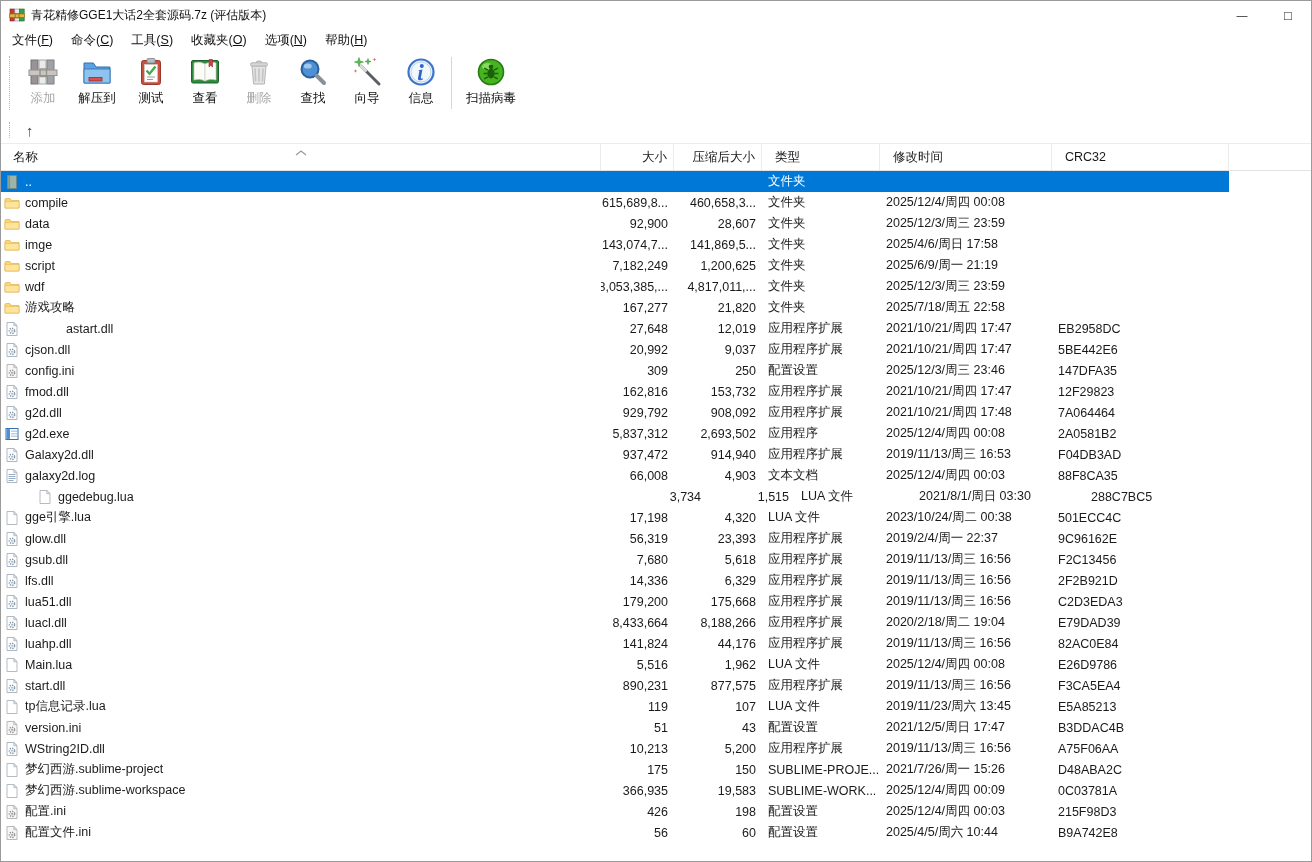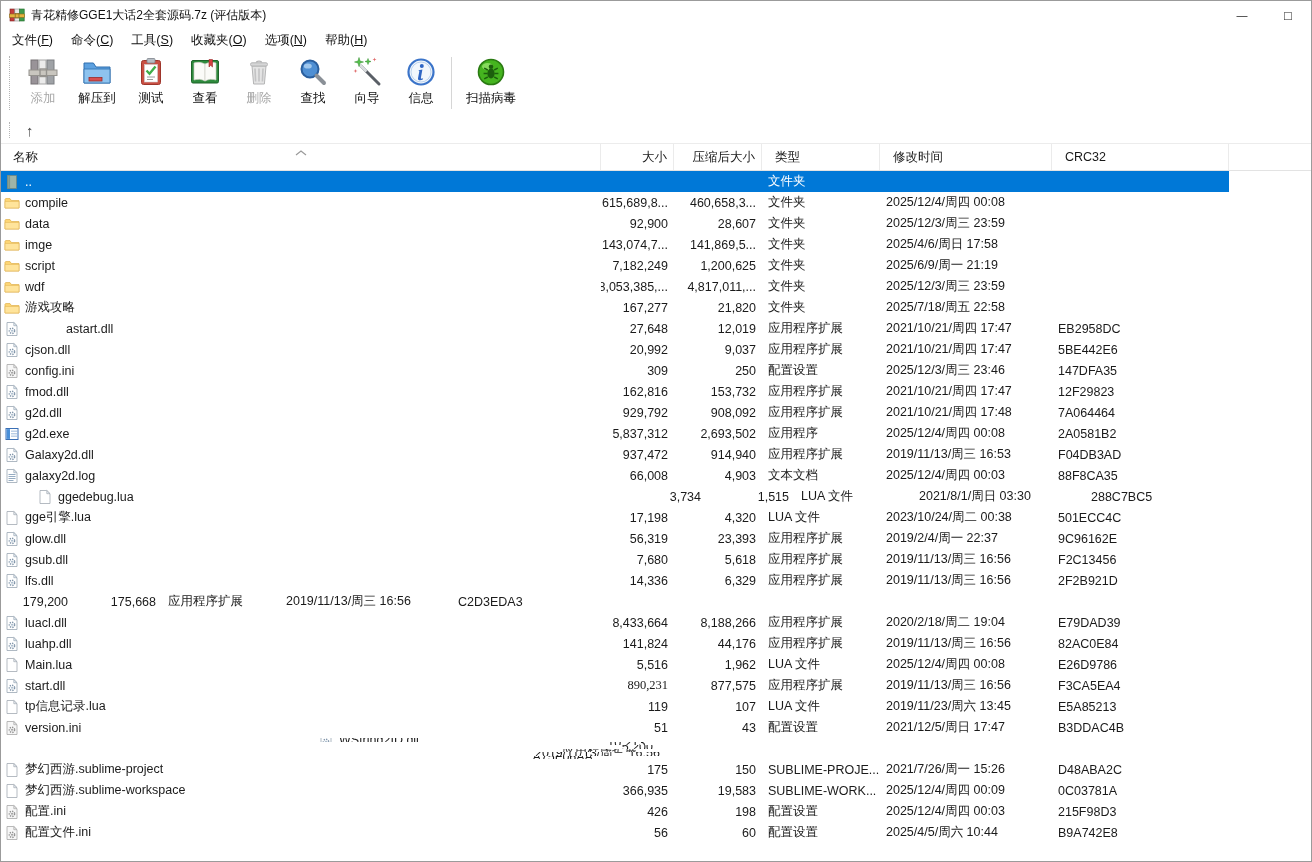--- a/index.html
+++ b/index.html
@@ -490,20 +490,29 @@
             </svg></span>
           <span>lfs.dll</span>
         </span>
         <span class="cell num" style="width: 73px;">14,336</span>
         <span class="cell num" style="width: 88px;">6,329</span>
         <span class="cell txt" style="width: 118px;">应用程序扩展</span>
         <span class="cell txt" style="width: 172px;">2019/11/13/周三 16:56</span>
         <span class="cell txt" style="width: 177px;">2F2B921D</span>
       </div>
       <div class="row" style="width: 1228px;">
+        <span class="cell name" style="width: 600px;">
+          <span class="fi"><svg viewBox="0 0 16 16" width="16" height="16">
+              <path d="M3 1.5 h6.8 l3.2 3.2 V14.5 H3 Z" fill="#ffffff" stroke="#9aa7b4" stroke-width="0.8"></path>
+              <path d="M9.8 1.5 l3.2 3.2 h-3.2 Z" fill="#e6edf4" stroke="#9aa7b4" stroke-width="0.7"></path>
+              <circle cx="8" cy="9.8" r="2.6" fill="none" stroke="#7e93a8" stroke-width="1.5" stroke-dasharray="1.3 1.1"></circle>
+              <circle cx="8" cy="9.8" r="1" fill="#a9bccd"></circle>
+            </svg></span>
+          <span>lua51.dll</span>
+        </span>
         <span class="cell num" style="width: 73px;">179,200</span>
         <span class="cell num" style="width: 88px;">175,668</span>
         <span class="cell txt" style="width: 118px;">应用程序扩展</span>
         <span class="cell txt" style="width: 172px;">2019/11/13/周三 16:56</span>
         <span class="cell txt" style="width: 177px;">C2D3EDA3</span>
       </div>
       <div class="row" style="width: 1228px;">
         <span class="cell name" style="width: 600px;">
           <span class="fi"><svg viewBox="0 0 16 16" width="16" height="16">
               <path d="M3 1.5 h6.8 l3.2 3.2 V14.5 H3 Z" fill="#ffffff" stroke="#9aa7b4" stroke-width="0.8"></path>
@@ -552,21 +561,21 @@
       <div class="row" style="width: 1228px;">
         <span class="cell name" style="width: 600px;">
           <span class="fi"><svg viewBox="0 0 16 16" width="16" height="16">
               <path d="M3 1.5 h6.8 l3.2 3.2 V14.5 H3 Z" fill="#ffffff" stroke="#9aa7b4" stroke-width="0.8"></path>
               <path d="M9.8 1.5 l3.2 3.2 h-3.2 Z" fill="#e6edf4" stroke="#9aa7b4" stroke-width="0.7"></path>
               <circle cx="8" cy="9.8" r="2.6" fill="none" stroke="#7e93a8" stroke-width="1.5" stroke-dasharray="1.3 1.1"></circle>
               <circle cx="8" cy="9.8" r="1" fill="#a9bccd"></circle>
             </svg></span>
           <span>start.dll</span>
         </span>
-        <span class="cell num" style="width: 73px; font-family: Liberation Serif, serif;">890,231</span>
+        <span class="cell num" style="width: 73px;">890,231</span>
         <span class="cell num" style="width: 88px;">877,575</span>
         <span class="cell txt" style="width: 118px;">应用程序扩展</span>
         <span class="cell txt" style="width: 172px;">2019/11/13/周三 16:56</span>
         <span class="cell txt" style="width: 177px;">F3CA5EA4</span>
       </div>
       <div class="row" style="width: 1228px;">
         <span class="cell name" style="width: 600px;">
           <span class="fi"><svg viewBox="0 0 16 16" width="16" height="16">
               <path d="M3 1.5 h6.8 l3.2 3.2 V14.5 H3 Z" fill="#ffffff" stroke="#a2aab3" stroke-width="0.8"></path>
               <path d="M9.8 1.5 l3.2 3.2 h-3.2 Z" fill="#e9edf1" stroke="#a2aab3" stroke-width="0.7"></path>
@@ -588,21 +597,21 @@
               <circle cx="8" cy="9.8" r="1" fill="#9d9d9d"></circle>
             </svg></span>
           <span>version.ini</span>
         </span>
         <span class="cell num" style="width: 73px;">51</span>
         <span class="cell num" style="width: 88px;">43</span>
         <span class="cell txt" style="width: 118px;">配置设置</span>
         <span class="cell txt" style="width: 172px;">2021/12/5/周日 17:47</span>
         <span class="cell txt" style="width: 177px;">B3DDAC4B</span>
       </div>
-      <div class="row" style="width: 1228px; flex-direction: column;">
+      <div class="row" style="width: 1228px;">
         <span class="cell name" style="width: 600px;">
           <span class="fi"><svg viewBox="0 0 16 16" width="16" height="16">
               <path d="M3 1.5 h6.8 l3.2 3.2 V14.5 H3 Z" fill="#ffffff" stroke="#9aa7b4" stroke-width="0.8"></path>
               <path d="M9.8 1.5 l3.2 3.2 h-3.2 Z" fill="#e6edf4" stroke="#9aa7b4" stroke-width="0.7"></path>
               <circle cx="8" cy="9.8" r="2.6" fill="none" stroke="#7e93a8" stroke-width="1.5" stroke-dasharray="1.3 1.1"></circle>
               <circle cx="8" cy="9.8" r="1" fill="#a9bccd"></circle>
             </svg></span>
           <span>WString2ID.dll</span>
         </span>
         <span class="cell num" style="width: 73px;">10,213</span>

